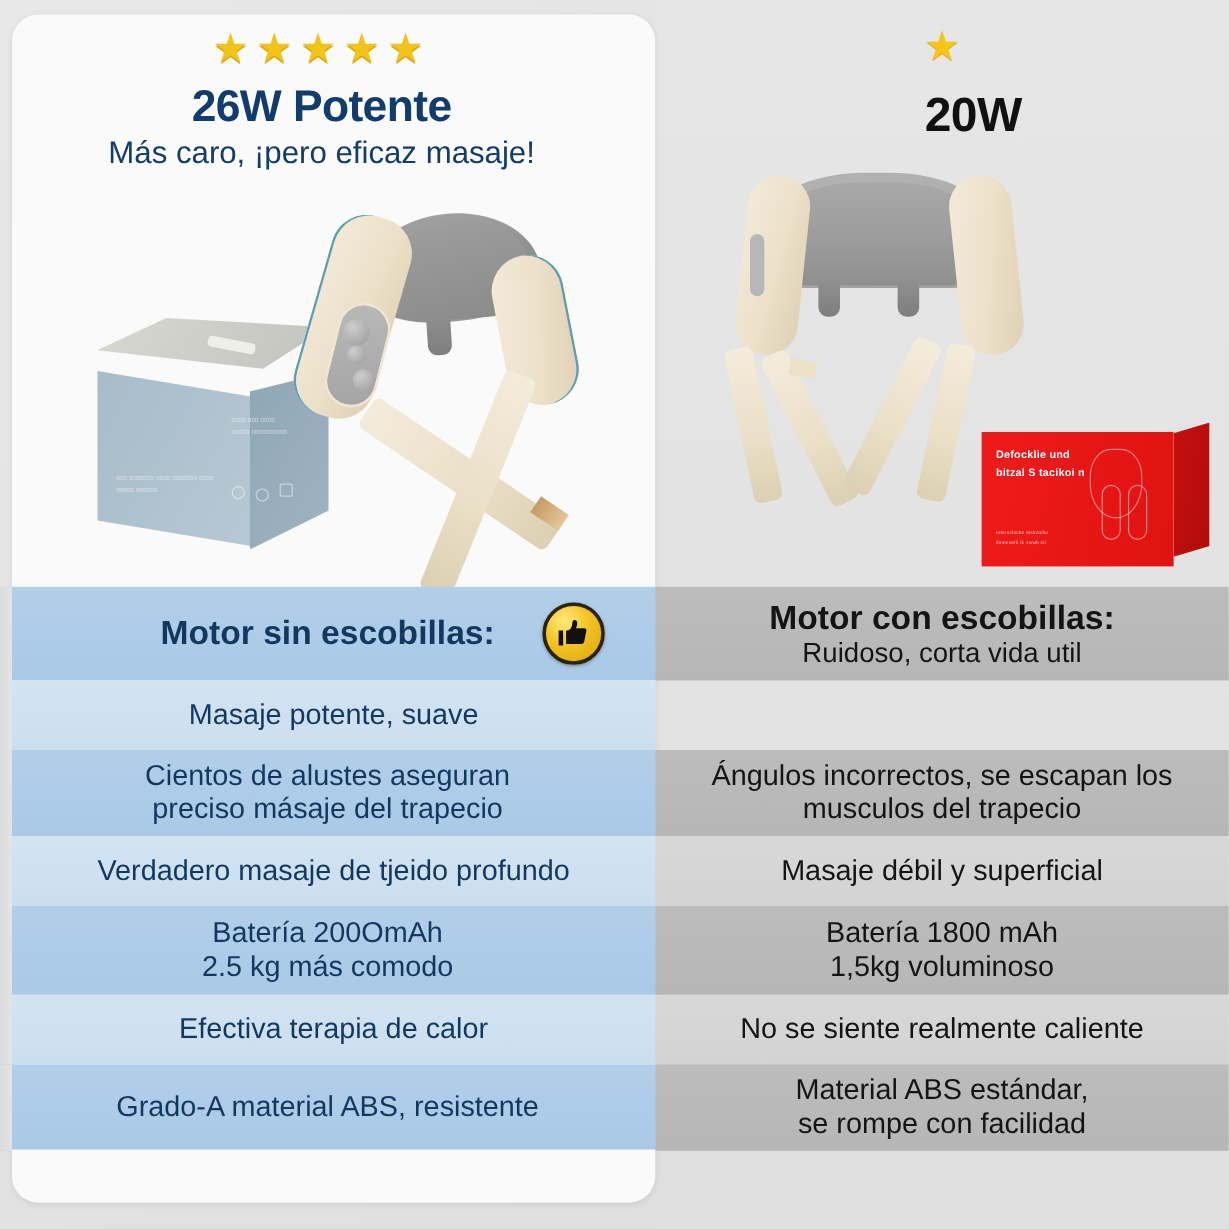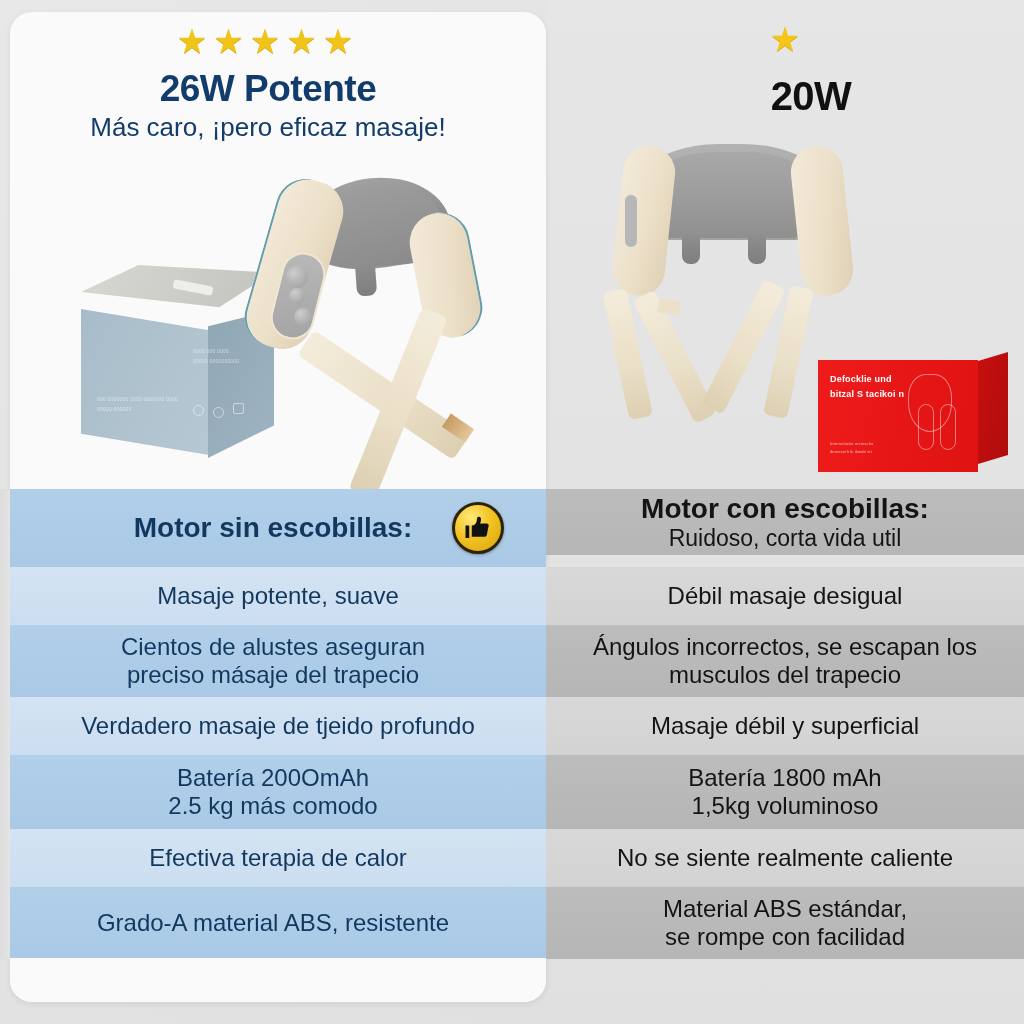--- a/index.html
+++ b/index.html
@@ -241,39 +241,34 @@
         <div class="txtwrap">
           <span class="t-big">Motor sin escobillas:</span>
         </div>
         <div class="badge">
           <svg viewBox="0 0 24 24" aria-hidden="true">
             <path d="M2 10h3v10H2z" fill="#111"></path>
             <path d="M7 10c2.4 0 3.4-1.6 3.9-3.3C11.3 5.2 11 3 12.6 3c1.5 0 2 1.4 1.8 2.8-.1 1-.5 2-.8 2.6H19c1 0 1.7.8 1.5 1.7l-1.4 7.2c-.2.9-1 1.7-2 1.7H7z" fill="#111"></path>
           </svg>
         </div>
       </div>
-      <div class="cell r d" style="height:66px;">
+      <div class="cell r d" style="height:78px;">
         <div class="txtwrap">
           <span class="t-big">Motor con escobillas:</span>
           <span class="t-sm">Ruidoso, corta vida util</span>
         </div>
       </div>
     </div>
 
     <div class="row">
       <div class="cell l s" style="height:58px;">
         <div class="txtwrap">
             <span class="t-md">Masaje potente, suave</span>
           </div>
       </div>
-      <div class="cell r s" style="height:58px;">
-        <div class="txtwrap">
-            <span class="t-md">Débil masaje desigual</span>
-          </div>
-      </div>
     </div>
 
     <div class="row">
       <div class="cell l d" style="height:72px;">
         <div class="txtwrap">
           <span class="t-md">Cientos de alustes aseguran</span>
           <span class="t-md">preciso másaje del trapecio</span>
         </div>
       </div>
       <div class="cell r d" style="height:72px;">

